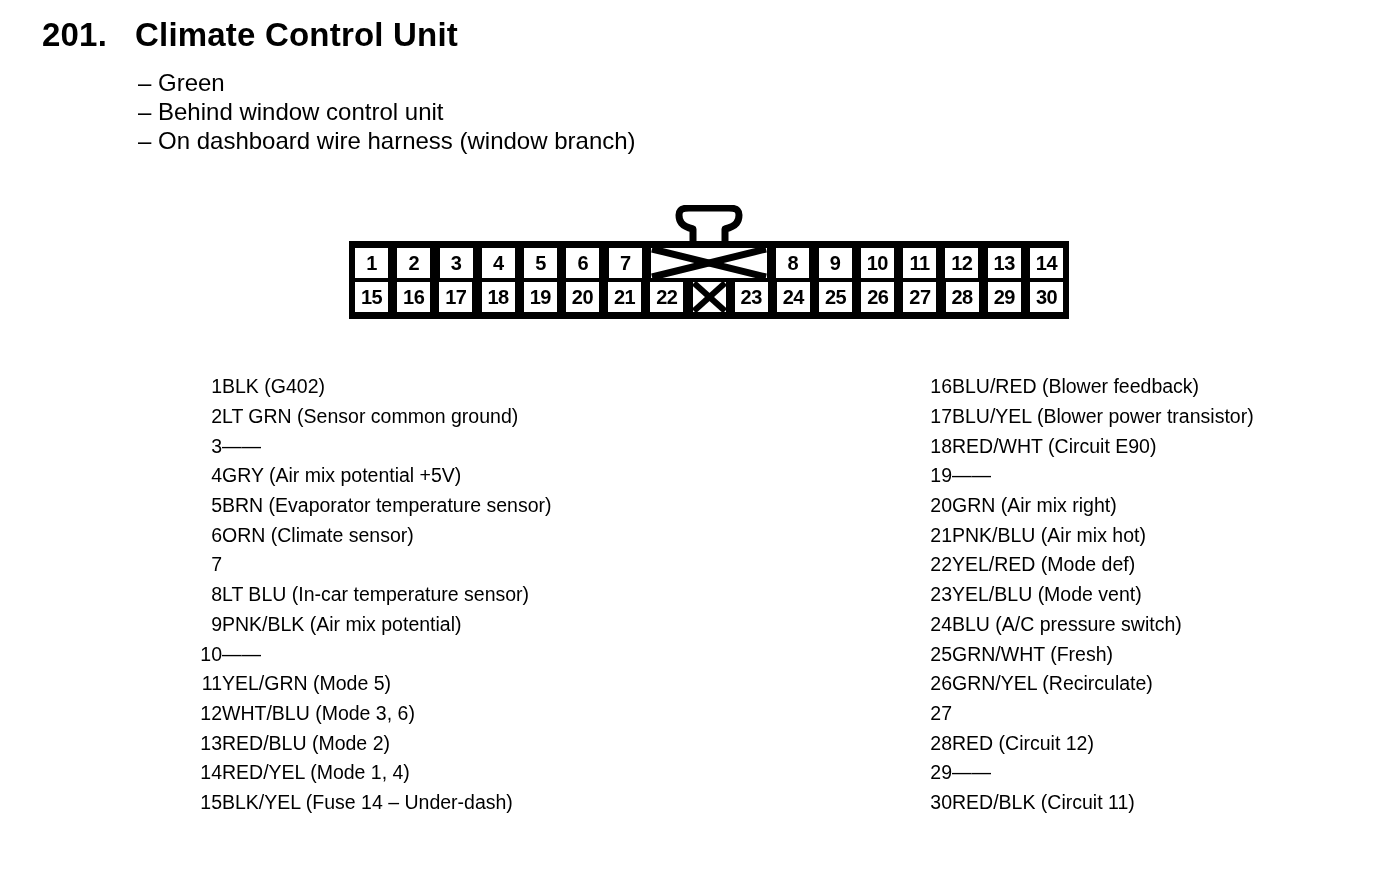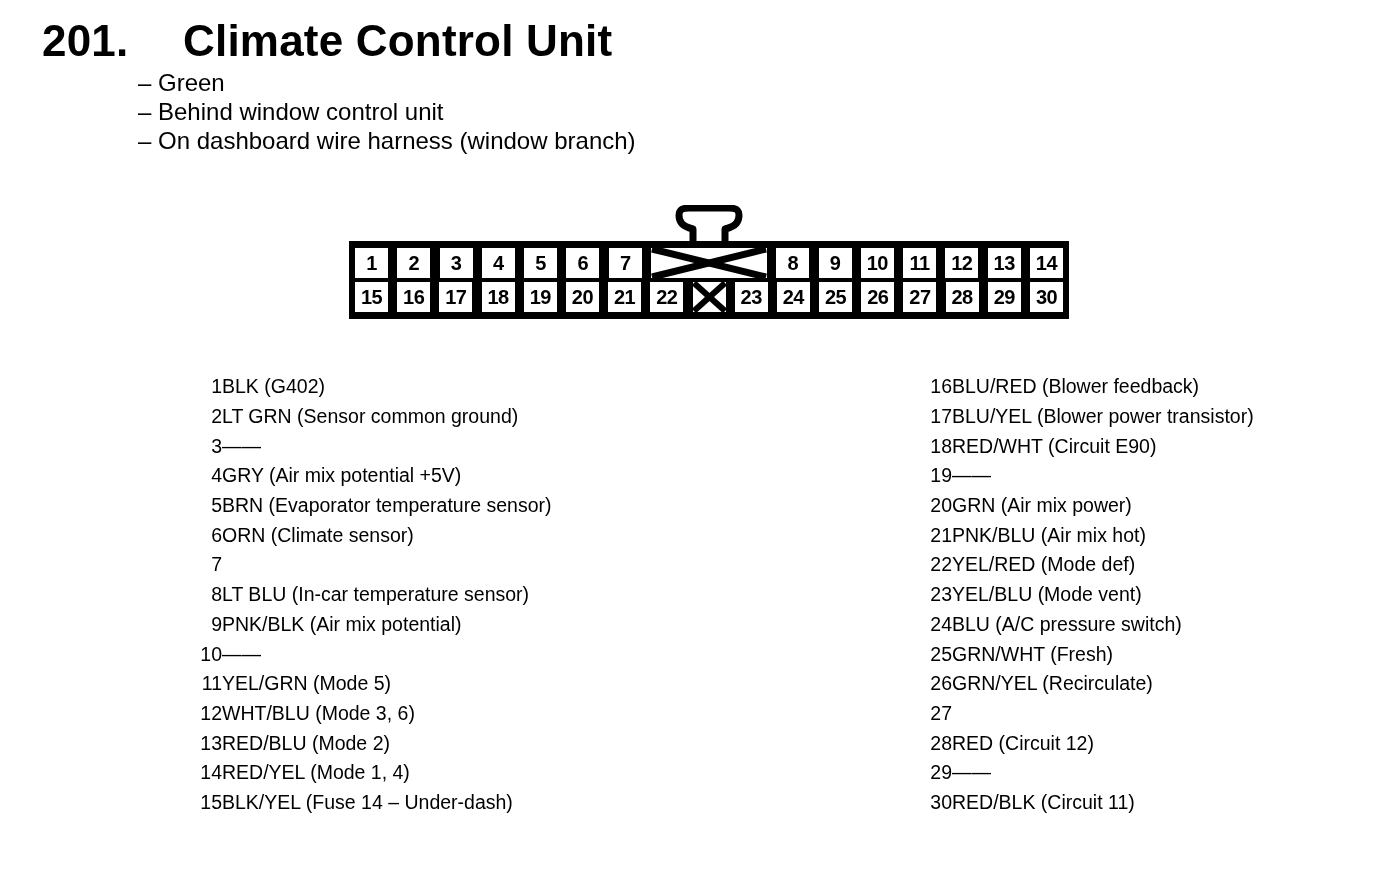--- a/index.html
+++ b/index.html
@@ -9,23 +9,22 @@
     position: relative;
     font-family: "Liberation Sans", "DejaVu Sans", sans-serif;
     color: #000;
     overflow: hidden;
   }
 
   
   .heading {
     position: absolute; left: 42px; top: 16px;
     display: flex; align-items: baseline;
-    font-weight: bold; font-size: 44px; letter-spacing: 0.2px;
+    font-weight: bold; font-size: 33px; letter-spacing: 0.2px;
     white-space: nowrap;
-    gap: 48px;
   }
   .heading .num { width: 93px; }
 
   
   .notes {
     position: absolute; left: 138px; top: 68px;
     font-size: 24px; line-height: 29.2px; white-space: nowrap;
   }
 
   
@@ -267,21 +266,21 @@
       <span class="pin-label">RED/WHT (Circuit E90)</span>
     </div>
 
     <div class="pin-line">
       <span class="pin-num">19</span>
       <span class="pin-label">——</span>
     </div>
 
     <div class="pin-line">
       <span class="pin-num">20</span>
-      <span class="pin-label">GRN (Air mix power)</span>
+      <span class="pin-label">GRN (Air mix right)</span>
     </div>
 
     <div class="pin-line">
       <span class="pin-num">21</span>
       <span class="pin-label">PNK/BLU (Air mix hot)</span>
     </div>
 
     <div class="pin-line">
       <span class="pin-num">22</span>
       <span class="pin-label">YEL/RED (Mode def)</span>

